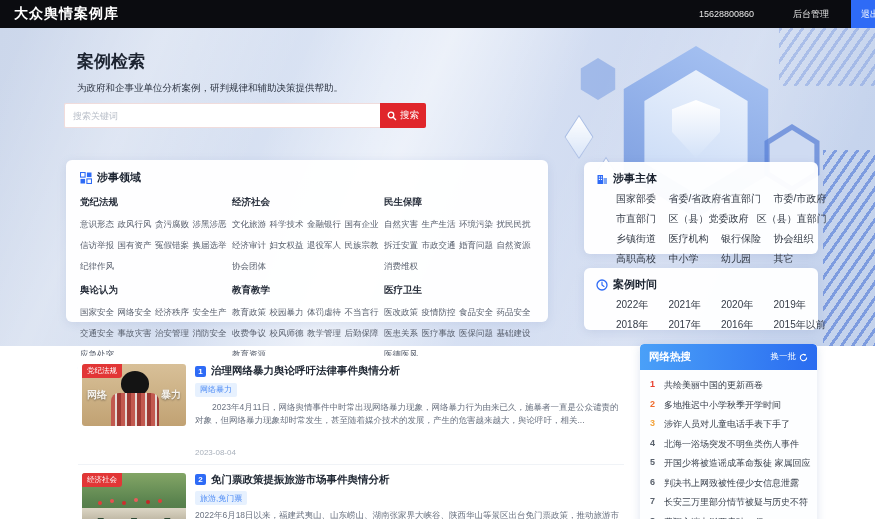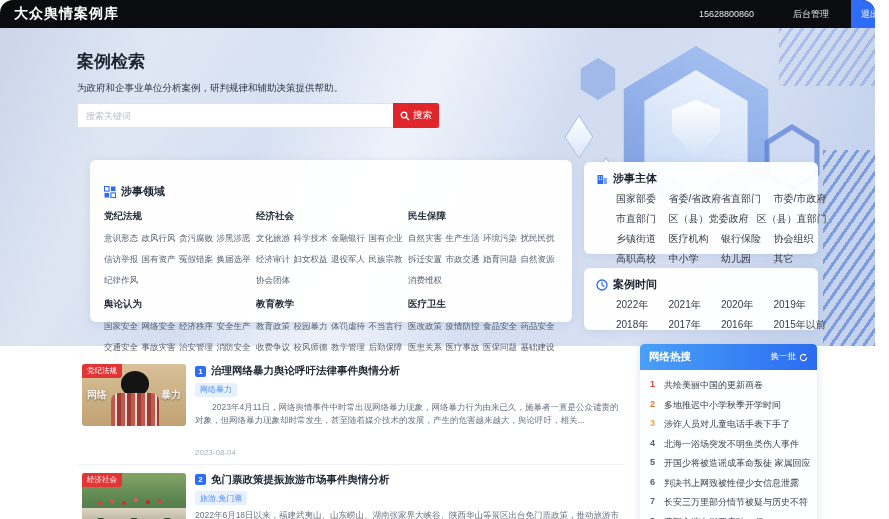--- a/index.html
+++ b/index.html
@@ -1,18 +1,18 @@
 <!DOCTYPE html>
 <html style="--accent: #2e6bf6; --danger: #e0262b; --header-bg: #0b0c10;"><head>
 <meta charset="utf-8">
 <style>
   * { margin:0; padding:0; box-sizing:border-box; }
   html,body { background:#fff; }
   body { font-family:"Liberation Sans","DejaVu Sans",sans-serif; }
-  .page { position:relative; width:875px; height:519px; overflow:hidden; background:#fff;border-radius:13px; }
+  .page { position:relative; width:875px; height:519px; overflow:hidden; background:#fff; }
 
   
   .topbar { position:absolute; left:0; top:0; width:889px; height:28px;
     background:var(--header-bg,#0b0c10); z-index:30; display:flex; align-items:center; }
   .brand { color:#fff; font-size:14px; font-weight:bold; margin-left:14px; letter-spacing:1px; }
   .topbar .spacer { flex:1; }
   .phone { color:#e7e7e7; font-size:9px; margin-right:39px; }
   .admin-link { color:#e7e7e7; font-size:9px; margin-right:22px; cursor:pointer; }
   .logout-btn { height:28px; padding:0 10px; background:var(--accent,#2e6bf6); color:#fff;
     font-size:9px; border:none; cursor:pointer; }
@@ -41,33 +41,33 @@
   .cube.c2 { left:596px; top:136px; width:20px; height:20px; }
   .cube.c3 { left:636px; top:168px; width:16px; height:16px; }
   .stripes { position:absolute;
     background:repeating-linear-gradient(125deg,rgba(66,110,212,.55) 0 3px,rgba(255,255,255,0) 3px 9px); }
   .stripes.s-right { right:0; top:122px; width:66px; height:200px; }
   .stripes.s-top { right:0; top:0; width:110px; height:58px; opacity:.5; }
 
   
   .hero-title { position:absolute; left:77px; top:50px; font-size:17px; font-weight:bold; color:#1c2330; z-index:2; }
   .hero-sub { position:absolute; left:77px; top:82px; font-size:9.5px; color:#2d3442; z-index:2; }
-  .searchbar { position:absolute; left:77px; top:103px; display:flex; z-index:2; }
+  .searchbar { position:absolute; left:64px; top:103px; display:flex; z-index:2; }
   .search-input { width:316px; height:25px; border:1px solid #f0dcdc; border-right:none; background:#fff;
     padding:0 8px; font-size:9px; color:#333; outline:none; border-radius:2px 0 0 2px; }
   .search-input::placeholder { color:#b9bfc9; }
   .search-btn { width:46px; height:25px; background:var(--danger,#e0262b); color:#fff; border:none;
     font-size:9.5px; display:flex; align-items:center; justify-content:center; gap:3px; cursor:pointer;
     border-radius:0 2px 2px 0; }
 
   
   .card { position:absolute; background:rgba(255,255,255,.96); border-radius:6px;
     box-shadow:0 2px 10px rgba(90,115,170,.14); z-index:3; }
   .card-head { display:flex; align-items:center; gap:5px; font-size:11px; font-weight:bold; color:#1b2330; }
-  .domain-card { left:90px; top:160px; width:482px; height:162px; padding:24px 14px 6px; }
+  .domain-card { left:66px; top:160px; width:482px; height:162px; padding:10px 14px 6px; }
   .groups { display:grid; grid-template-columns:repeat(3,150px); column-gap:2px; row-gap:4px; margin-top:7px; }
   .gname { font-size:9.5px; font-weight:bold; color:#262d3a; margin:4px 0 4px; }
   .ftag { display:inline-block; font-size:8.5px; color:#59606e; margin:0 3.5px 3px 0; cursor:pointer; white-space:nowrap; }
 
   .subject-card { left:584px; top:162px; width:234px; height:92px; padding:9px 12px; }
   .srow { display:flex; margin-top:6px; }
   .sitem { width:25%; font-size:10px; color:#333a46; white-space:nowrap; cursor:pointer;padding-left:20px; }
 
   .time-card { left:584px; top:268px; width:234px; height:62px; padding:9px 12px; }
 

